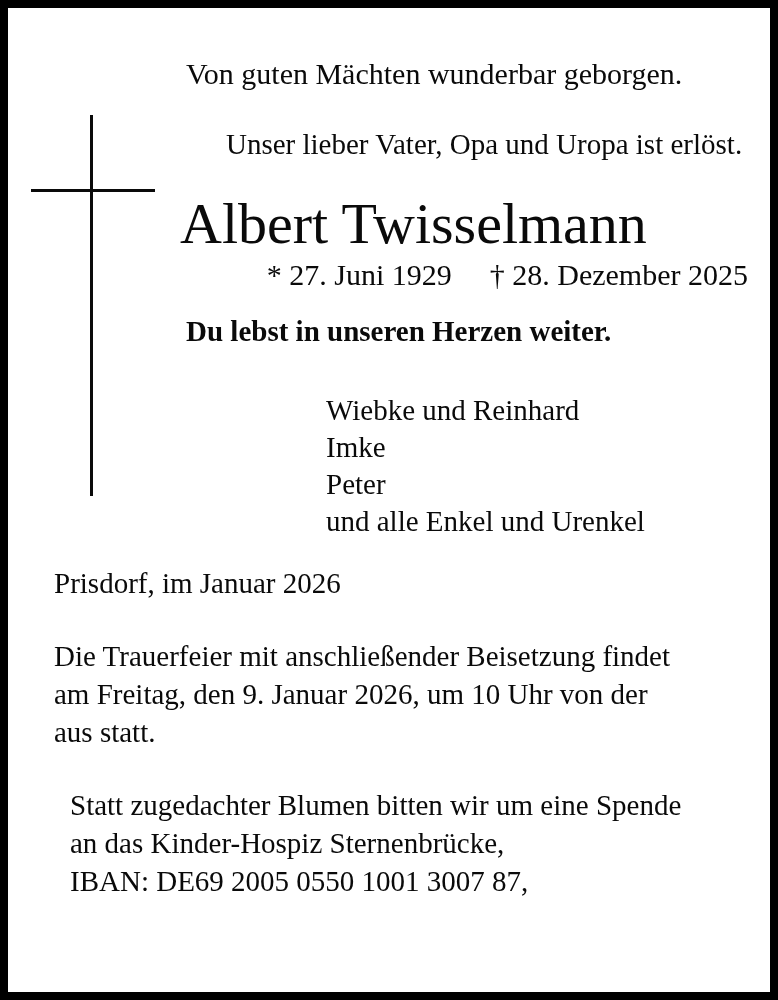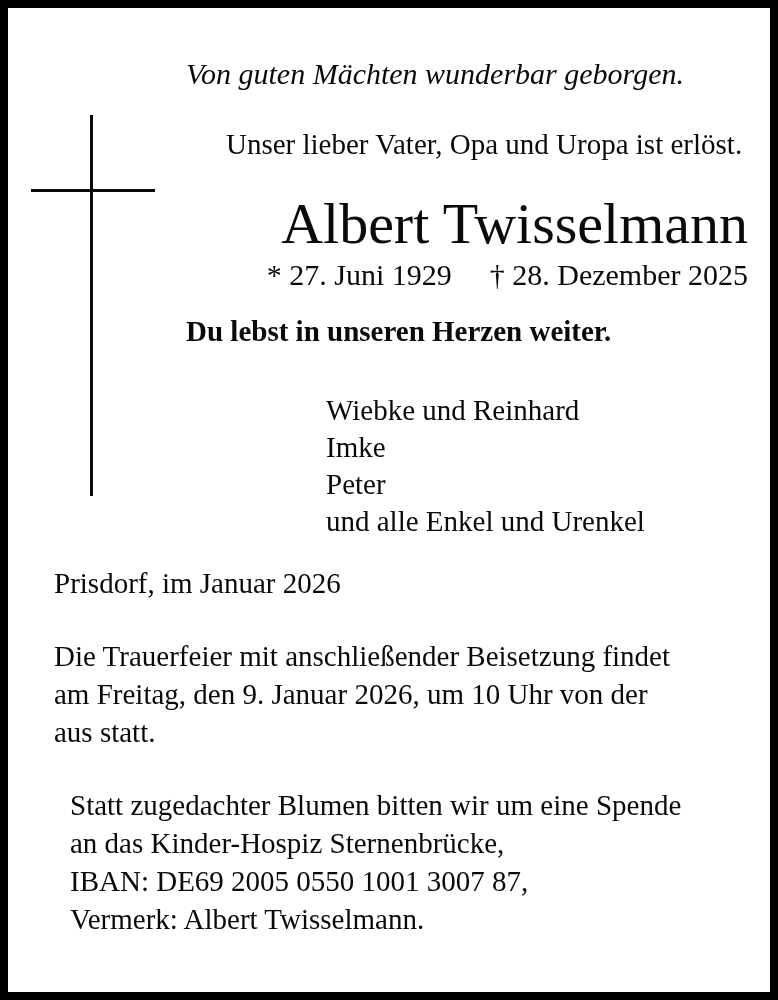--- a/index.html
+++ b/index.html
@@ -27,36 +27,35 @@
   }
   .cross-h {
     position: absolute;
     left: 23px; top: 181px;
     width: 124px; height: 3px;
     background: #0a0a0a;
   }
   .motto {
     position: absolute;
     left: 178px; top: 49px;
-    font-style: italic;
     font-size: 30px;
     white-space: nowrap;
   }
   .intro {
     position: absolute;
     left: 178px; top: 120px;
     font-size: 29px;
     white-space: nowrap;
     margin-left: 40px;
   }
   .name {
     position: absolute;
     left: 172px; top: 187px;
     width: 568px;
-    text-align: right;
+    text-align: left;
     font-size: 58px;
     line-height: 1;
     white-space: nowrap;
   }
   .dates {
     position: absolute;
     left: 172px; top: 250px;
     width: 568px;
     text-align: right;
     font-size: 30px;
@@ -133,16 +132,15 @@
   <div class="funeral">
     <div>Die Trauerfeier mit anschließender Beisetzung findet</div>
     <div>am Freitag, den 9. Januar 2026, um 10 Uhr von der</div>
     <div>aus statt.</div>
   </div>
 
   <div class="donation">
     <div>Statt zugedachter Blumen bitten wir um eine Spende</div>
     <div>an das Kinder-Hospiz Sternenbrücke,</div>
     <div>IBAN: DE69 2005 0550 1001 3007 87,</div>
-    <div>Vermerk: Albert Twisselmann.</div>
   </div>
 
 </div>
 
 </body></html>

